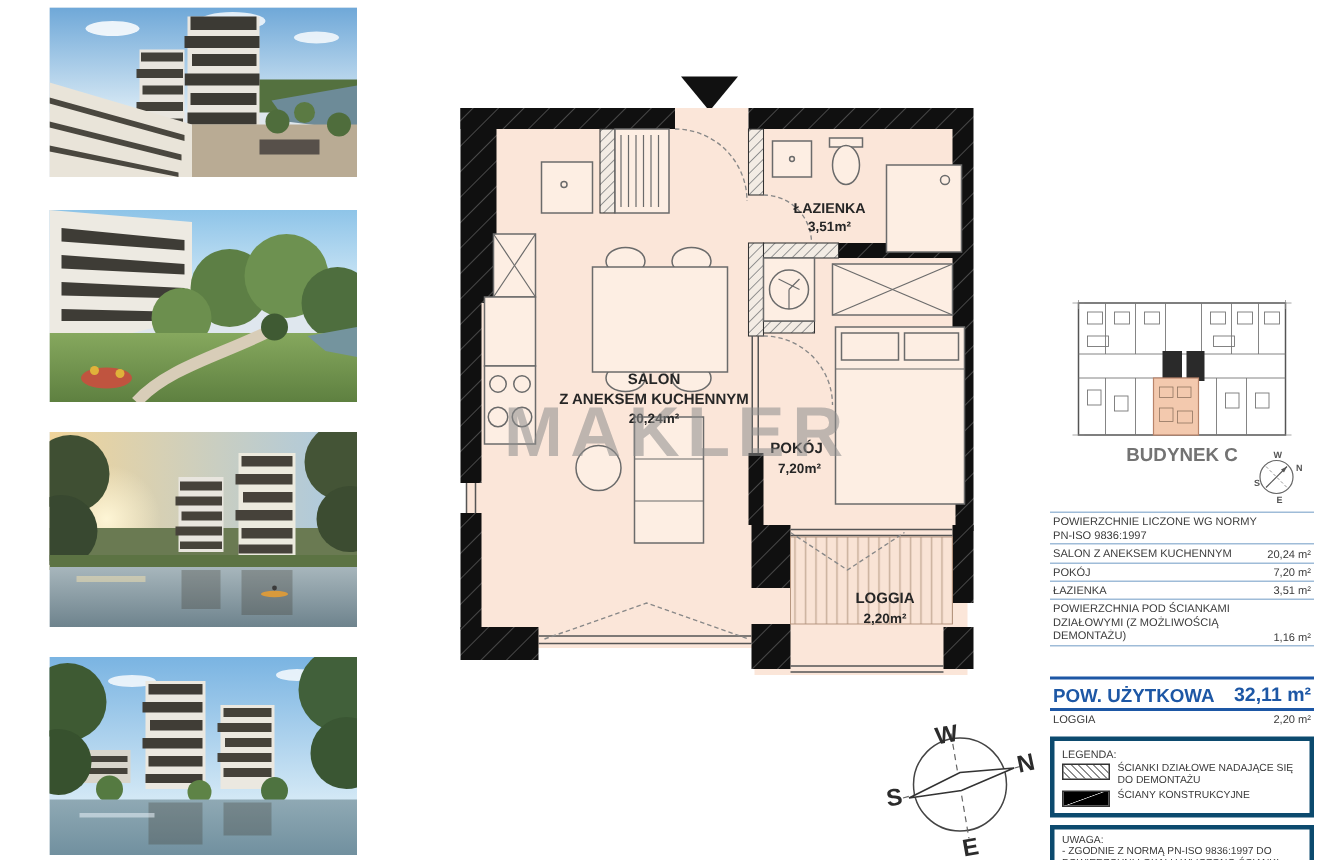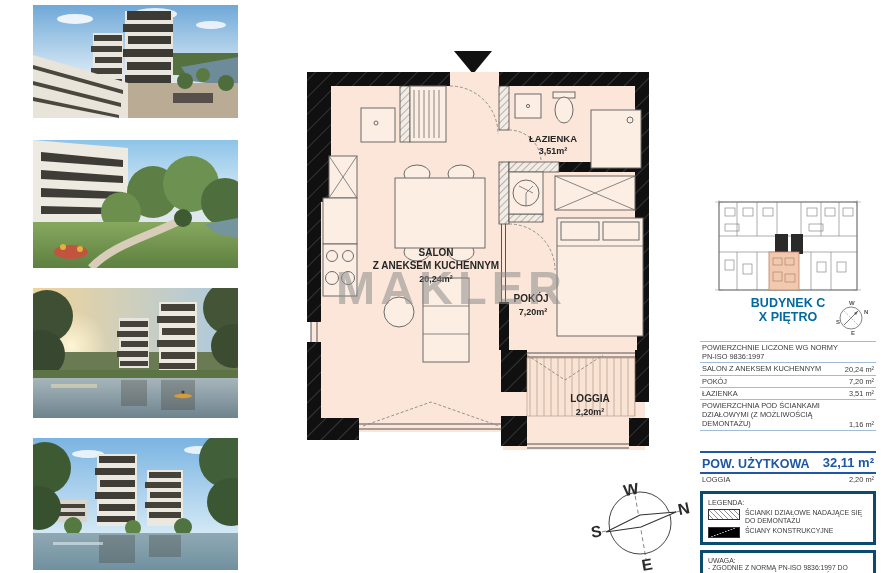--- a/index.html
+++ b/index.html
@@ -21,21 +21,21 @@
                letter-spacing:5px; color:rgba(140,140,140,.55); z-index:5; }
 
   
   #compass { position:absolute; left:590px; top:481px; width:104px; height:92px; }
   #compass text { font-size:16px; font-weight:bold; fill:#2b2b2b; }
 
   
   #panel { position:absolute; left:700px; top:200px; width:176px; }
   #keyplan { display:block; margin:0 auto; width:150px; height:95px; }
   .kp-head { position:relative; margin-top:2px; height:42px; }
-  .kp-title { text-align:center; color:#0369a1; font-weight:bold; font-size:12.5px; line-height:13.5px; }
+  .kp-title { text-align:center; color:#737373; font-weight:bold; font-size:12.5px; line-height:13.5px; }
   #mini-compass { position:absolute; right:6px; top:1px; width:36px; height:40px; }
   #mini-compass text { font-size:6px; font-weight:bold; fill:#555; }
 
   .area-table { margin-top:2px; border-top:1px solid #9fbcd8; }
   .t-row { display:flex; justify-content:space-between; align-items:flex-end;
            border-bottom:1px solid #9fbcd8; padding:1px 2px; }
   .t-row .lbl { font-size:7.4px; line-height:9.2px; color:#3a3a3a; max-width:122px; }
   .t-row .val { font-size:7.4px; color:#3a3a3a; white-space:nowrap; }
   .t-head { border-bottom:1px solid #9fbcd8; padding:1px 2px; font-size:7.4px;
             line-height:9.2px; color:#3a3a3a; }
@@ -439,21 +439,20 @@
       <line x1="140" y1="2" x2="148" y2="2"></line>
         <line x1="144" y1="0" x2="144" y2="6"></line>
       <line x1="2" y1="90" x2="10" y2="90"></line>
         <line x1="140" y1="90" x2="148" y2="90"></line>
     </g>
   </svg>
 
   <div class="kp-head">
     <div class="kp-title">
       <div>BUDYNEK C</div>
-      <div>X PIĘTRO</div>
     </div>
     <svg id="mini-compass" viewBox="0 0 36 40">
       <circle cx="17" cy="20" r="11" fill="none" stroke="#666" stroke-width=".8"></circle>
       <line x1="10" y1="27" x2="24" y2="13" stroke="#555" stroke-width=".8"></line>
       <polygon points="24,13 20,15 22,17" fill="#555"></polygon>
       <line x1="10" y1="13" x2="24" y2="27" stroke="#888" stroke-width=".6" stroke-dasharray="2,1.5"></line>
       <text x="15" y="7">W</text>
       <text x="30" y="16">N</text>
       <text x="2" y="26">S</text>
       <text x="17" y="37">E</text>

